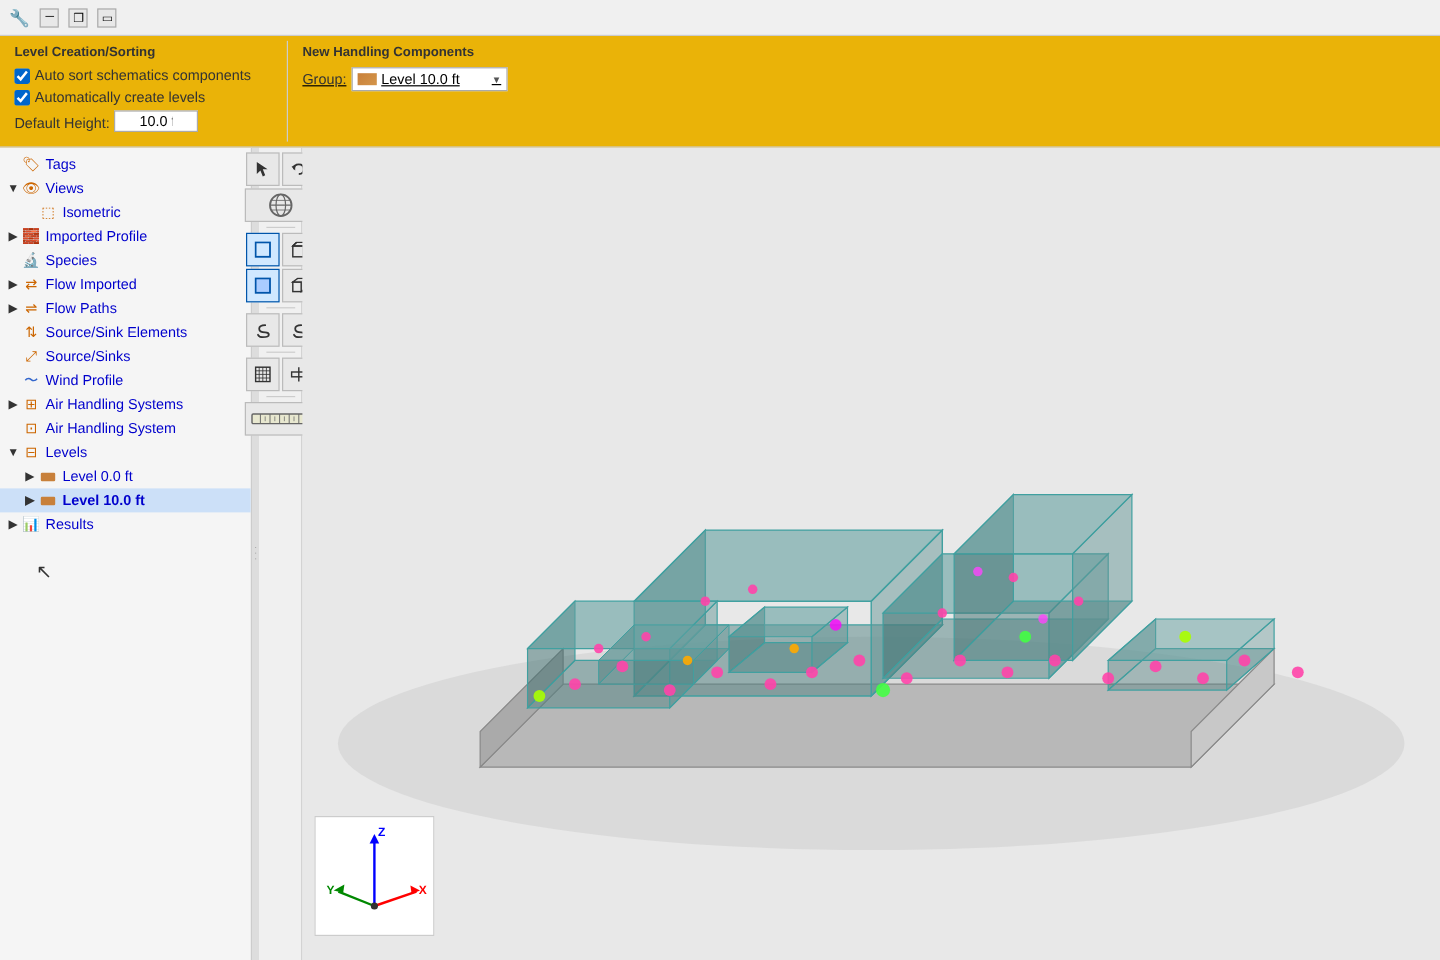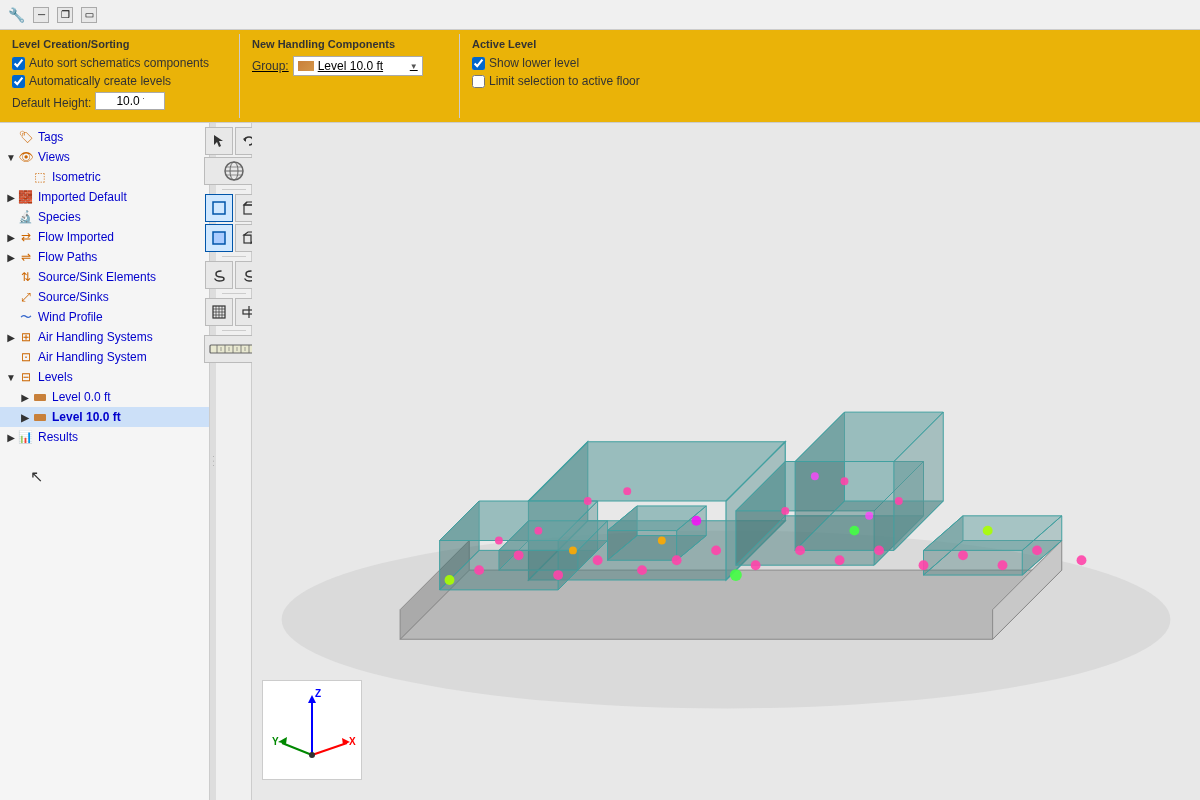--- a/index.html
+++ b/index.html
@@ -100,31 +100,20 @@
       <div class="toolbar-row group-select">
         <span class="group-label">Group:</span>
         <div class="group-dropdown">
           <span class="level-icon"></span>
           <span>Level 10.0 ft</span>
           <span class="dropdown-arrow">▼</span>
         </div>
       </div>
     </div>
 
-    <div class="active-level-section">
-      <div class="toolbar-section-title">Active Level</div>
-      <div class="toolbar-row">
-        <input type="checkbox" checked="" class="toolbar-checkbox" style="">
-        <span class="toolbar-label">Show lower level</span>
-      </div>
-      <div class="toolbar-row">
-        <input type="checkbox" class="toolbar-checkbox" style="">
-        <span class="toolbar-label">Limit selection to active floor</span>
-      </div>
-    </div>
   </div>
 
   <div class="main-area">
 
     <div class="sidebar">
 
       <div class="tree-item">
         <span class="tree-expand"></span>
         <span class="tree-icon" style="color:#cc6600;">🏷</span>
         <span class="tree-text blue">Tags</span>
@@ -137,21 +126,21 @@
       </div>
       <div class="tree-item tree-indent">
         <span class="tree-expand"></span>
         <span class="tree-icon" style="color:#cc6600;">⬚</span>
         <span class="tree-text blue">Isometric</span>
       </div>
 
       <div class="tree-item">
         <span class="tree-expand">▶</span>
         <span class="tree-icon" style="color:#cc6600;">🧱</span>
-        <span class="tree-text blue">Imported Default</span>
+        <span class="tree-text blue">Imported Profile</span>
       </div>
 
       <div class="tree-item">
         <span class="tree-expand"></span>
         <span class="tree-icon" style="color:#cc6600;">🔬</span>
         <span class="tree-text blue">Species</span>
       </div>
 
       <div class="tree-item">
         <span class="tree-expand">▶</span>

